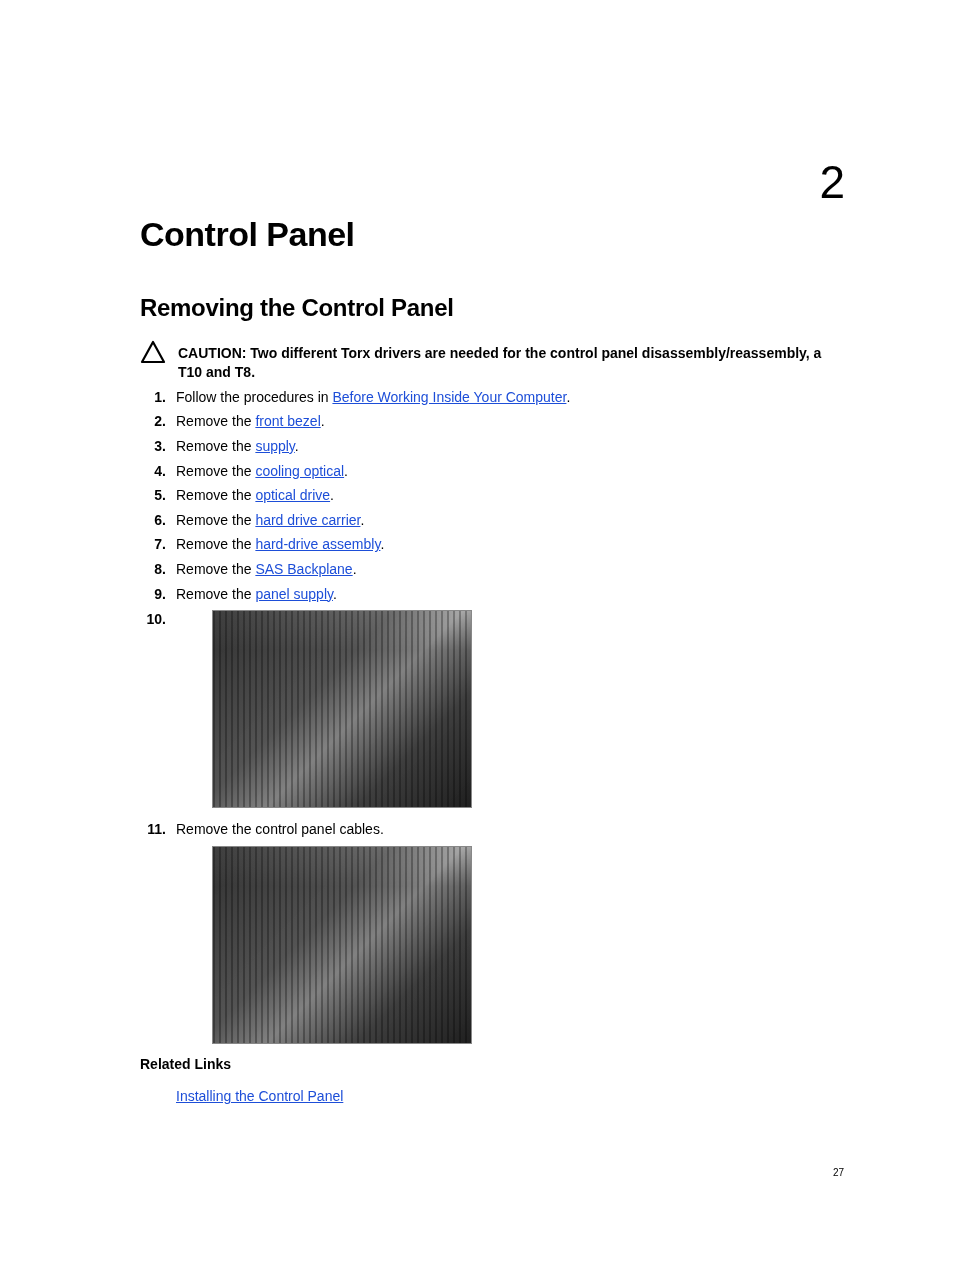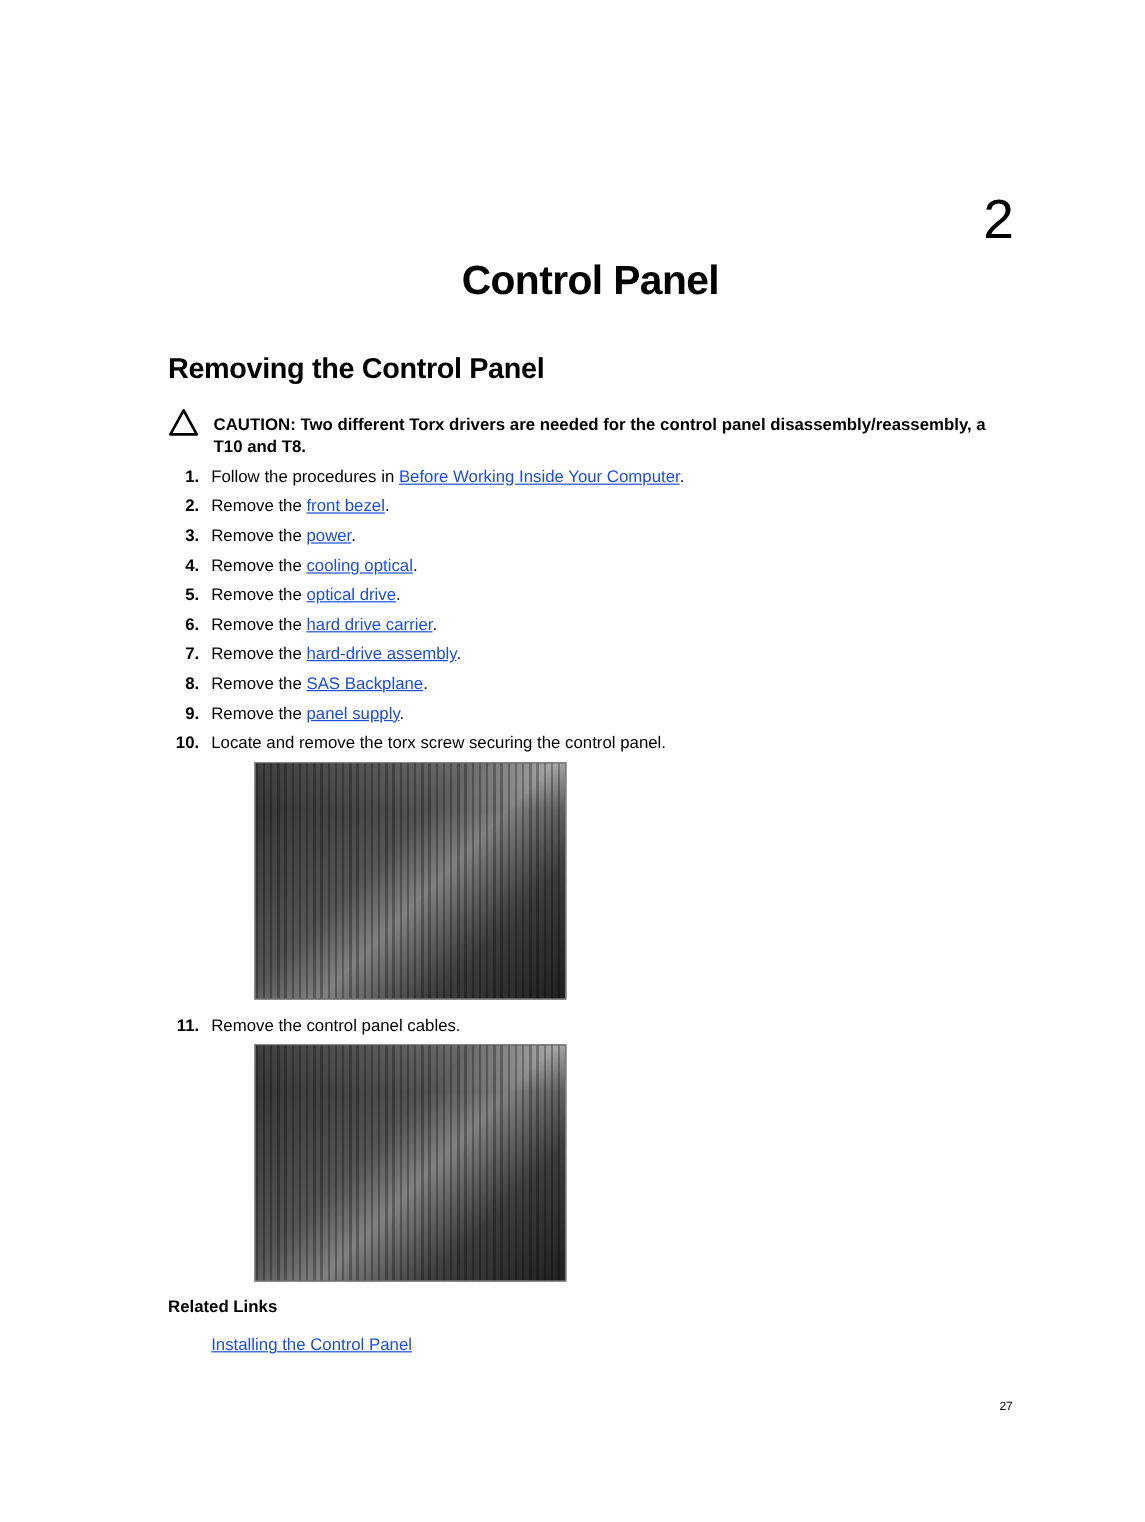--- a/index.html
+++ b/index.html
@@ -19,21 +19,20 @@
     font-size: 46px;
     font-weight: 400;
     letter-spacing: -1px;
   }
   .chapter-title {
     font-size: 34px;
     font-weight: 700;
     margin-top: 55px;
     margin-bottom: 40px;
     letter-spacing: -0.5px;
-    text-align: center;
   }
   .section-title {
     font-size: 24px;
     font-weight: 700;
     margin-bottom: 18px;
     letter-spacing: -0.3px;
   }
   .caution-row {
     display: flex;
     align-items: flex-start;
@@ -137,42 +136,41 @@
 </div>
 
 <ol class="steps">
   <li>
     <span class="pre">Follow the procedures in </span><a href="#" class="link">Before Working Inside Your Computer</a><span class="post">.</span>
   </li>
   <li>
     <span class="pre">Remove the </span><a href="#" class="link">front bezel</a><span class="post">.</span>
   </li>
   <li>
-    <span class="pre">Remove the </span><a href="#" class="link">power</a><span class="post">.</span>
+    <span class="pre">Remove the </span><a href="#" class="link">supply</a><span class="post">.</span>
   </li>
   <li>
     <span class="pre">Remove the </span><a href="#" class="link">cooling optical</a><span class="post">.</span>
   </li>
   <li>
     <span class="pre">Remove the </span><a href="#" class="link">optical drive</a><span class="post">.</span>
   </li>
   <li>
     <span class="pre">Remove the </span><a href="#" class="link">hard drive carrier</a><span class="post">.</span>
   </li>
   <li>
     <span class="pre">Remove the </span><a href="#" class="link">hard-drive assembly</a><span class="post">.</span>
   </li>
   <li>
     <span class="pre">Remove the </span><a href="#" class="link">SAS Backplane</a><span class="post">.</span>
   </li>
   <li>
     <span class="pre">Remove the </span><a href="#" class="link">panel supply</a><span class="post">.</span>
   </li>
   <li>
-    <span class="pre">Locate and remove the torx screw securing the control panel.</span>
     <div class="img-placeholder a"></div>
   </li>
   <li>
     <span class="pre">Remove the control panel cables.</span>
     <div class="img-placeholder b"></div>
   </li>
 </ol>
 
 <div class="related-heading">Related Links</div>
 <div class="related-link">

